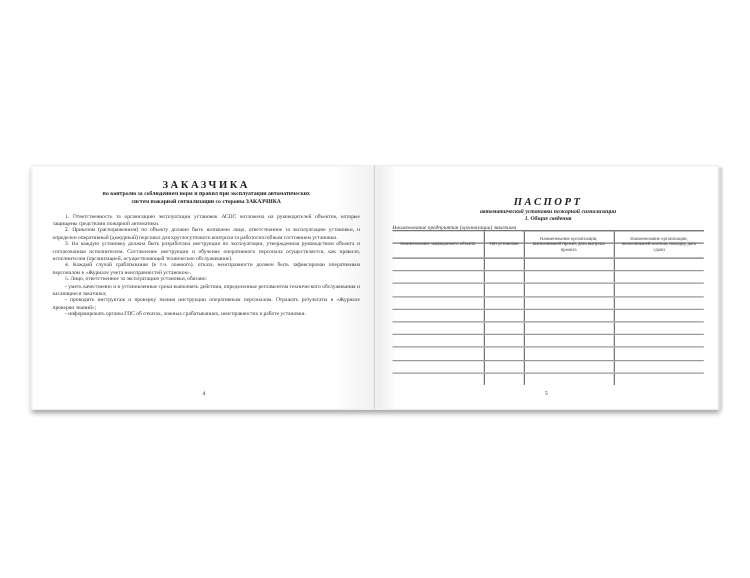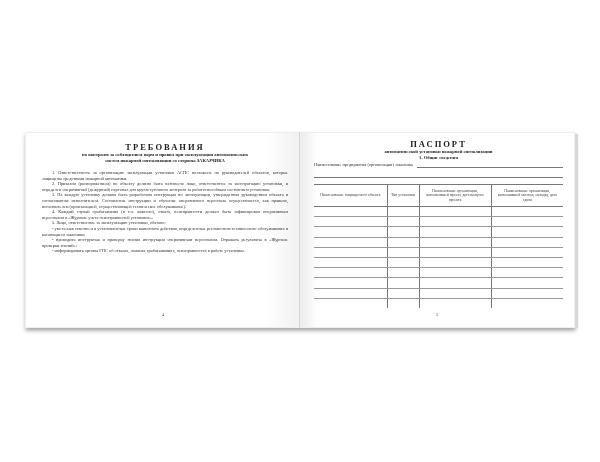--- a/index.html
+++ b/index.html
@@ -15,38 +15,38 @@
   .spine { position:absolute; left:274px; top:0; width:1px; height:196px; background:#d4d4d4; }
   .right-edge { position:absolute; right:-3px; top:2px; width:3px; height:194px; background:#d9d9d9; }
 
   .title { text-align:center; font-weight:bold; letter-spacing:2px; font-size:8.5px; line-height:10px; }
   .subtitle { text-align:center; font-weight:bold; font-size:4.6px; line-height:6px; }
   .para { font-size:4.4px; line-height:5.6px; text-align:justify; color:#333; }
   .indent { text-indent:10px; }
   .pnum { position:absolute; bottom:10px; font-size:4.5px; color:#444; }
 
   .lp-inner { position:absolute; left:16px; top:9px; width:246px; }
-  .rp-inner { position:absolute; left:13px; top:6px; width:249px; }
+  .rp-inner { position:absolute; left:13px; top:23px; width:249px;font-style:italic; }
 
   .fill-line { border-bottom:0.8px solid #777; }
   table.grid { border-collapse:collapse; width:249px; position:absolute; left:13px; top:51px; }
   table.grid th { font-weight:normal; font-size:3.8px; line-height:4.6px; color:#444; text-align:center;
                   border-left:0.8px solid #777; height:21px; border-bottom:0.8px solid #777; border-top:1.2px solid #777; padding:0 2px; }
   table.grid th:first-child { border-left:none; }
   table.grid td { height:9.2px; border-left:0.8px solid #777; border-bottom:0.8px solid #999; padding:0; }
   table.grid td:first-child { border-left:none; }
   table.grid tr.last td { border-bottom:none; height:9px; }
 </style>
 </head>
 <body>
 
 <div class="book">
   <div class="page page-left">
     <div class="lp-inner">
-      <div class="title">ТРЕБОВАНИЯ</div>
+      <div class="title">ЗАКАЗЧИКА</div>
       <div class="subtitle">по контролю за соблюдением норм и правил при эксплуатации автоматических</div>
       <div class="subtitle" style="margin-bottom:6px;">систем пожарной сигнализации со стороны ЗАКАЗЧИКА</div>
       <div class="para indent">1. Ответственность за организацию эксплуатации установок АСПС возложена на руководителей объектов, которые защищены средствами пожарной автоматики.</div>
       <div class="para indent">2. Приказом (распоряжением) по объекту должно быть назначено лицо, ответственное за эксплуатацию установки, и определен оперативный (дежурный) персонал для круглосуточного контроля за работоспособным состоянием установки.</div>
       <div class="para indent">3. На каждую установку должна быть разработана инструкция по эксплуатации, утвержденная руководством объекта и согласованная исполнителем. Составление инструкции и обучение оперативного персонала осуществляется, как правило, исполнителем (организацией, осуществляющей техническое обслуживание).</div>
       <div class="para indent">4. Каждый случай срабатывания (в т.ч. ложного), отказа, неисправности должен быть зафиксирован оперативным персоналом в «Журнале учета неисправностей установок».</div>
       <div class="para indent">5. Лицо, ответственное за эксплуатацию установки, обязано:</div>
       <div class="para indent">- уметь качественно и в установленные сроки выполнять действия, определенные регламентом технического обслуживания и касающиеся заказчика;</div>
       <div class="para indent">- проводить инструктаж и проверку знания инструкции оперативным персоналом. Отражать результаты в «Журнале проверки знаний»;</div>
       <div class="para indent">- информировать органы ГПС об отказах, ложных срабатываниях, неисправностях в работе установки.</div>

